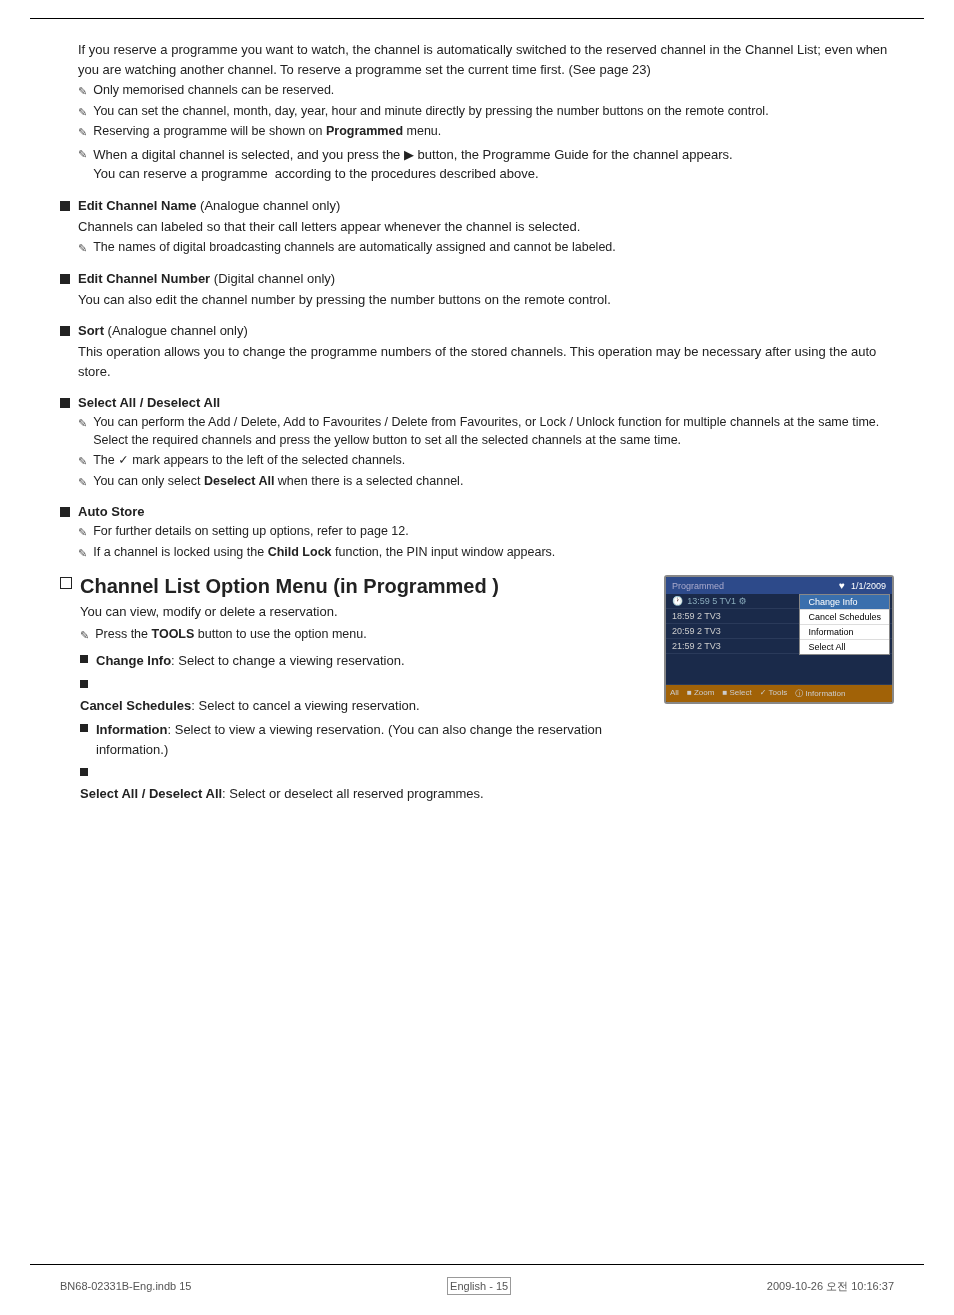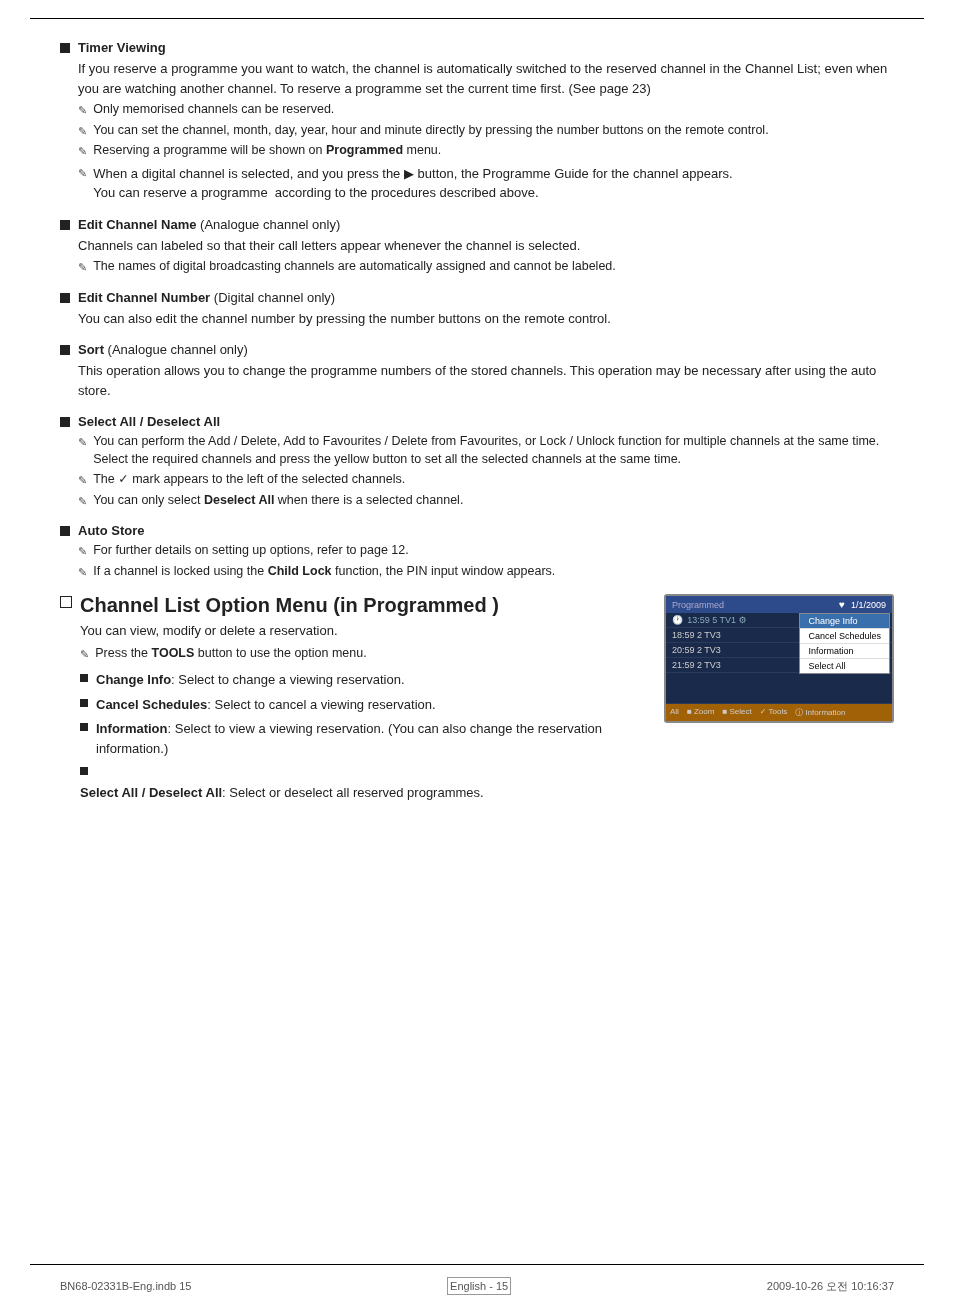--- a/index.html
+++ b/index.html
@@ -143,24 +143,20 @@
   </style>
 </head>
 <body>
 
 <div class="border-top"></div>
 <div class="border-bottom"></div>
 
 <div class="page-container">
 
   <div class="section">
-    <div class="section-header">
-      <div class="black-square"></div>
-      <span class="section-title">Timer Viewing</span>
-    </div>
     <div class="section-body">
       <p>If you reserve a programme you want to watch, the channel is automatically switched to the reserved channel in the Channel List; even when you are watching another channel. To reserve a programme set the current time first. (See page 23)</p>
       <div class="note-item">
         <span class="note-icon">✎</span>
         <span class="note-text">Only memorised channels can be reserved.</span>
       </div>
       <div class="note-item">
         <span class="note-icon">✎</span>
         <span class="note-text">You can set the channel, month, day, year, hour and minute directly by pressing the number buttons on the remote control.</span>
       </div>
@@ -263,21 +259,21 @@
           <p>You can view, modify or delete a reservation.</p>
           <div class="note-item" style="margin-top:4px;">
             <span class="note-icon">✎</span>
             <span class="note-text">Press the <strong>TOOLS</strong> button to use the option menu.</span>
           </div>
           <div style="margin-top:8px;">
             <div style="display:flex;gap:8px;align-items:flex-start;margin-bottom:5px;">
               <div class="black-square-sm" style="margin-top:4px;"></div>
               <span><strong>Change Info</strong>: Select to change a viewing reservation.</span>
             </div>
-            <div style="display:flex;gap:8px;align-items:flex-start;margin-bottom:5px;">
+            <div style="display:flex;gap:8px;align-items:flex-start;margin-bottom:5px;flex-direction:column;">
               <div class="black-square-sm" style="margin-top:4px;"></div>
               <span><strong>Cancel Schedules</strong>: Select to cancel a viewing reservation.</span>
             </div>
             <div style="display:flex;gap:8px;align-items:flex-start;margin-bottom:5px;">
               <div class="black-square-sm" style="margin-top:4px;"></div>
               <span><strong>Information</strong>: Select to view a viewing reservation. (You can also change the reservation information.)</span>
             </div>
             <div style="display:flex;gap:8px;align-items:flex-start;margin-bottom:5px;flex-direction:column;">
               <div class="black-square-sm" style="margin-top:4px;"></div>
               <span><strong>Select All / Deselect All</strong>: Select or deselect all reserved programmes.</span>

